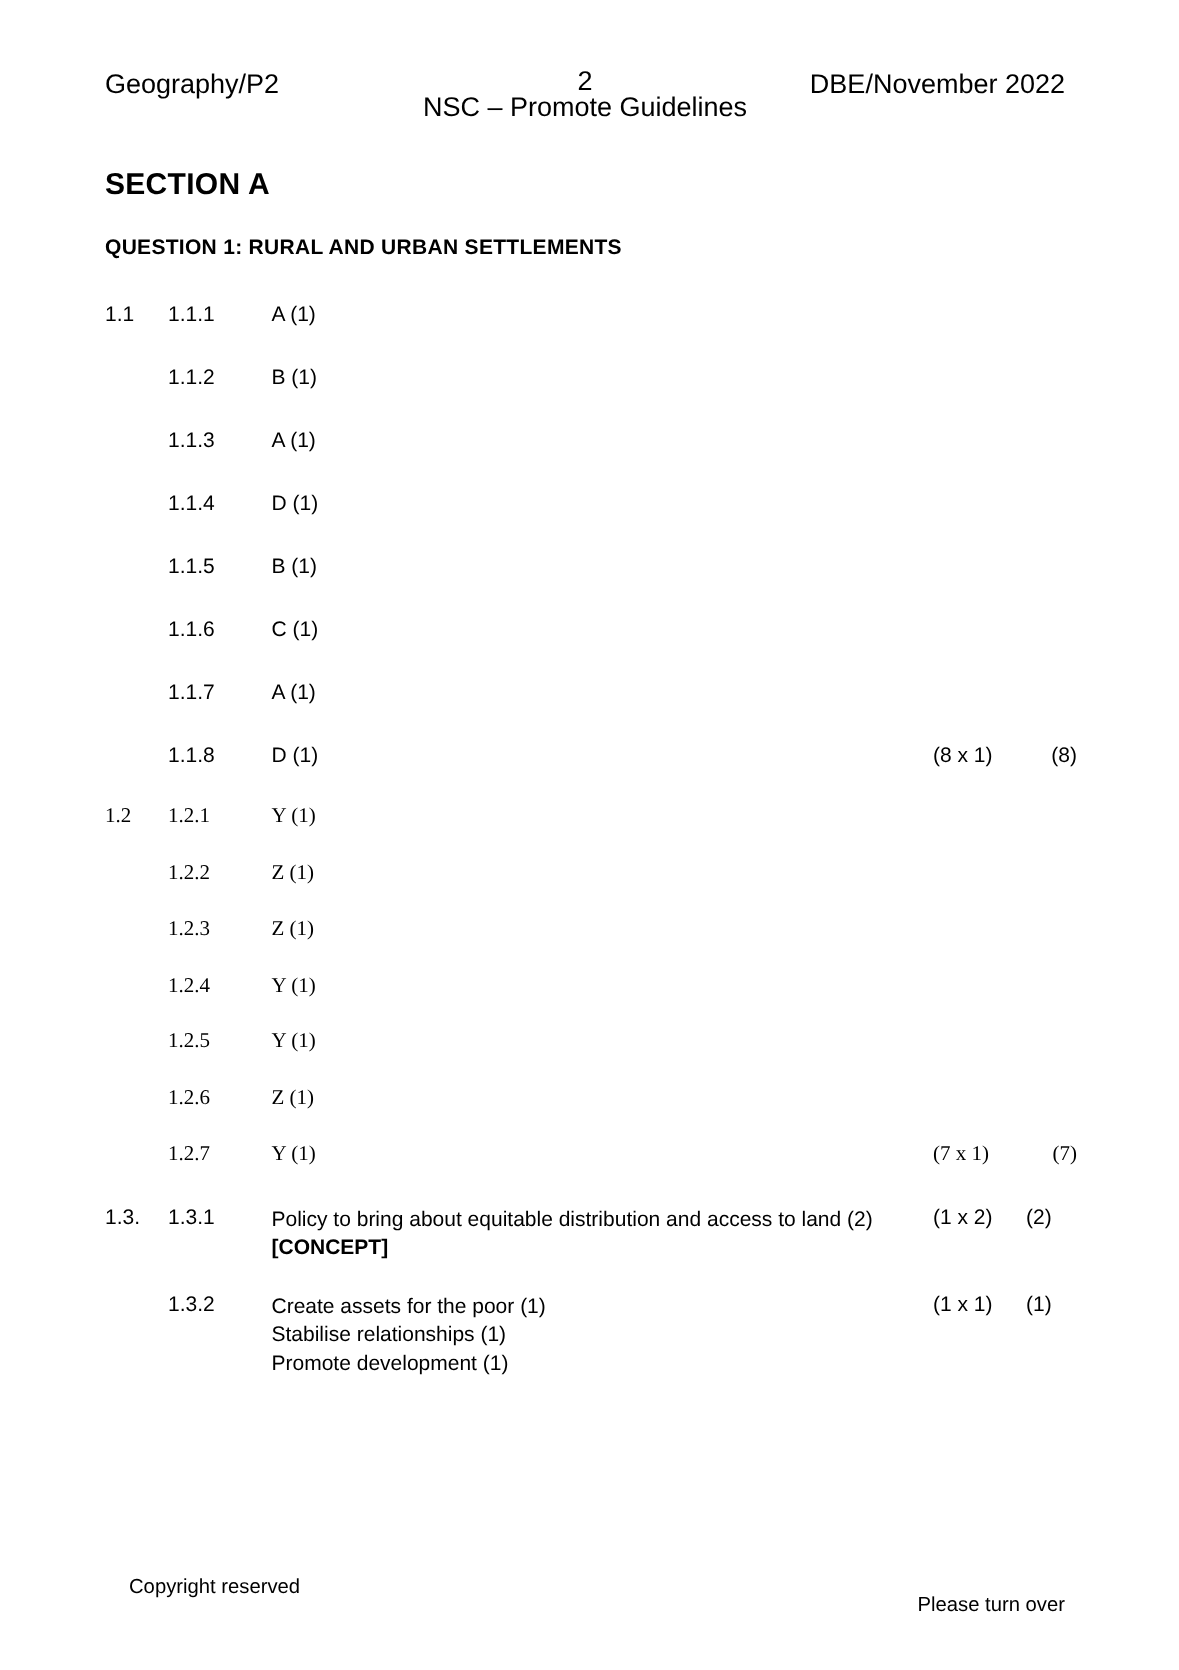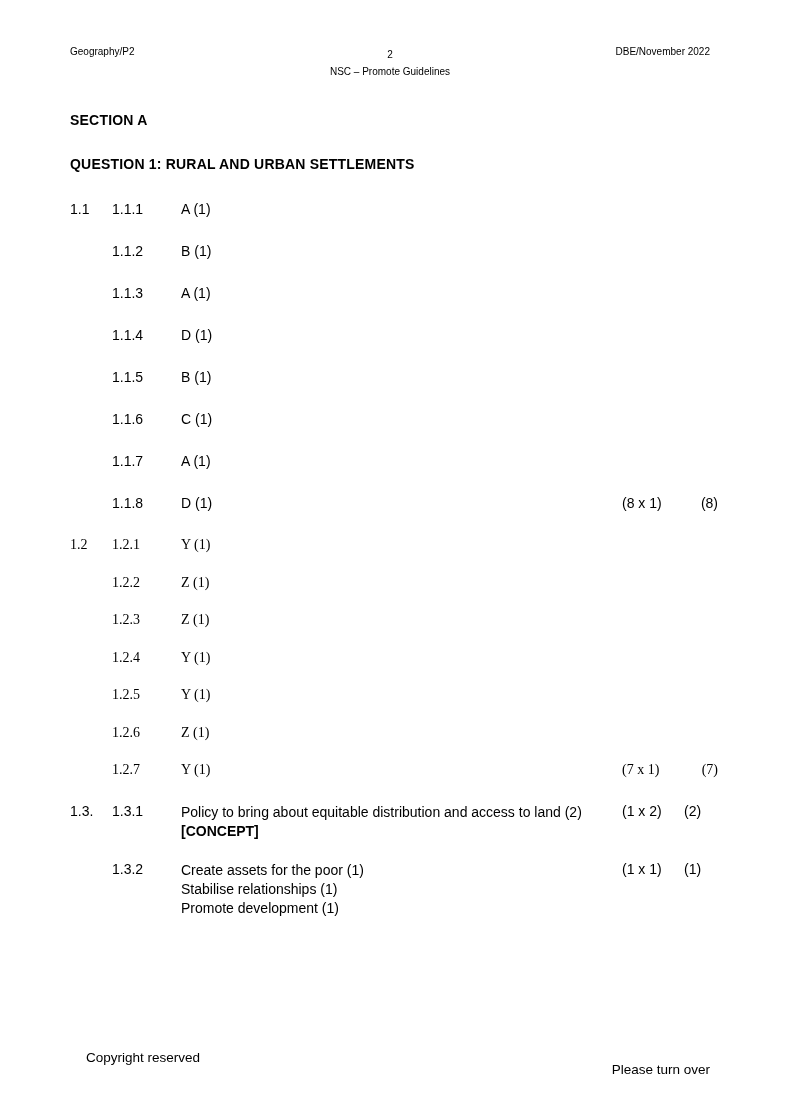--- a/index.html
+++ b/index.html
@@ -24,21 +24,21 @@
     overflow: hidden;
   }
 
   
   .header {
     position: absolute;
     left: 70px;
     top: 46px;
     width: 640px;
     height: 44px;
-    font-size: 10px;
+    font-size: 18px;
   }
   .header-left {
     position: absolute;
     left: 0;
     top: 0;
     white-space: nowrap;
   }
   .header-center {
     position: absolute;
     left: 0;
@@ -61,21 +61,21 @@
   .content {
     position: absolute;
     left: 70px;
     top: 112px;
     width: 648px;
     font-size: 14px;
   }
 
   .section-title {
     font-weight: bold;
-    font-size: 14px;
+    font-size: 20px;
     letter-spacing: 0.2px;
     margin: 0 0 0 0;
     height: 22px;
   }
   .question-title {
     font-weight: bold;
     font-size: 14px;
     letter-spacing: 0.2px;
     margin-top: 22px;
     height: 22px;

